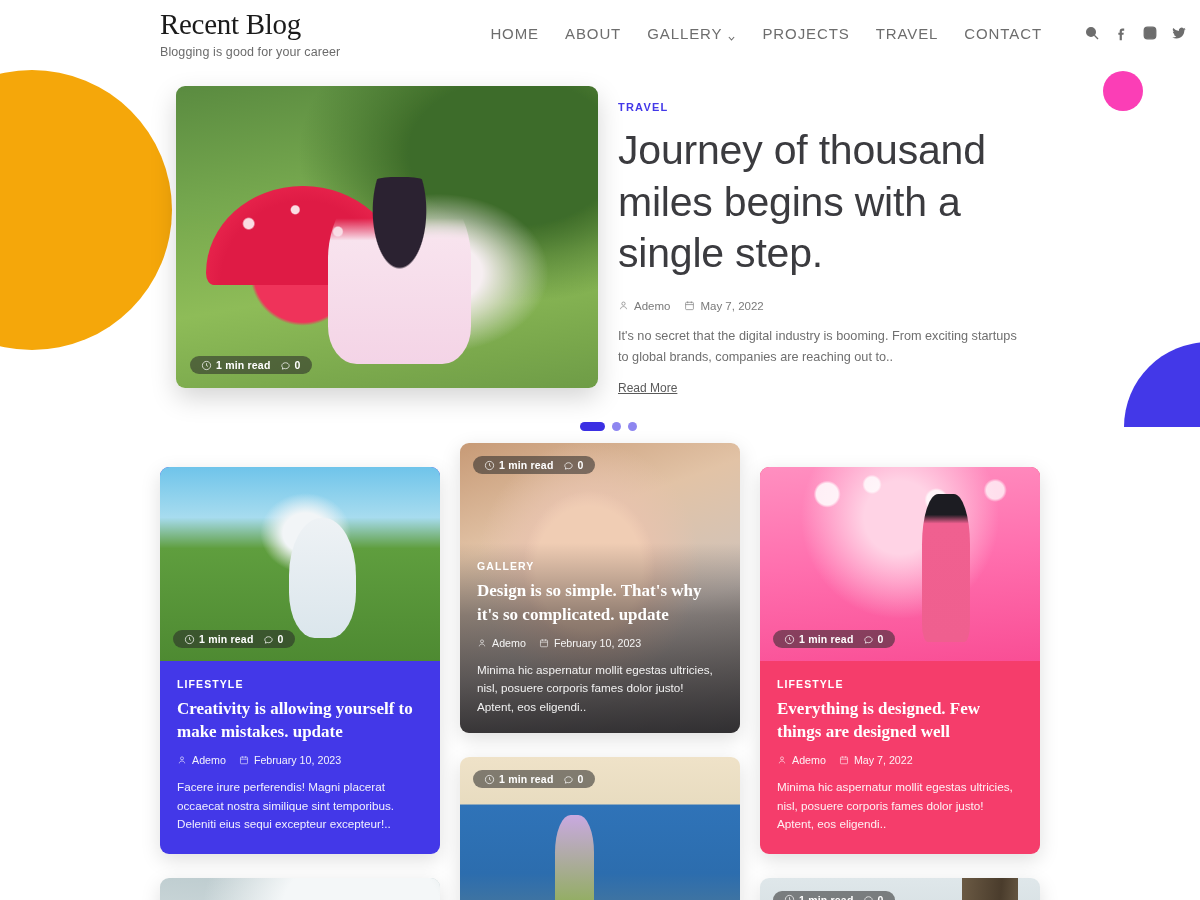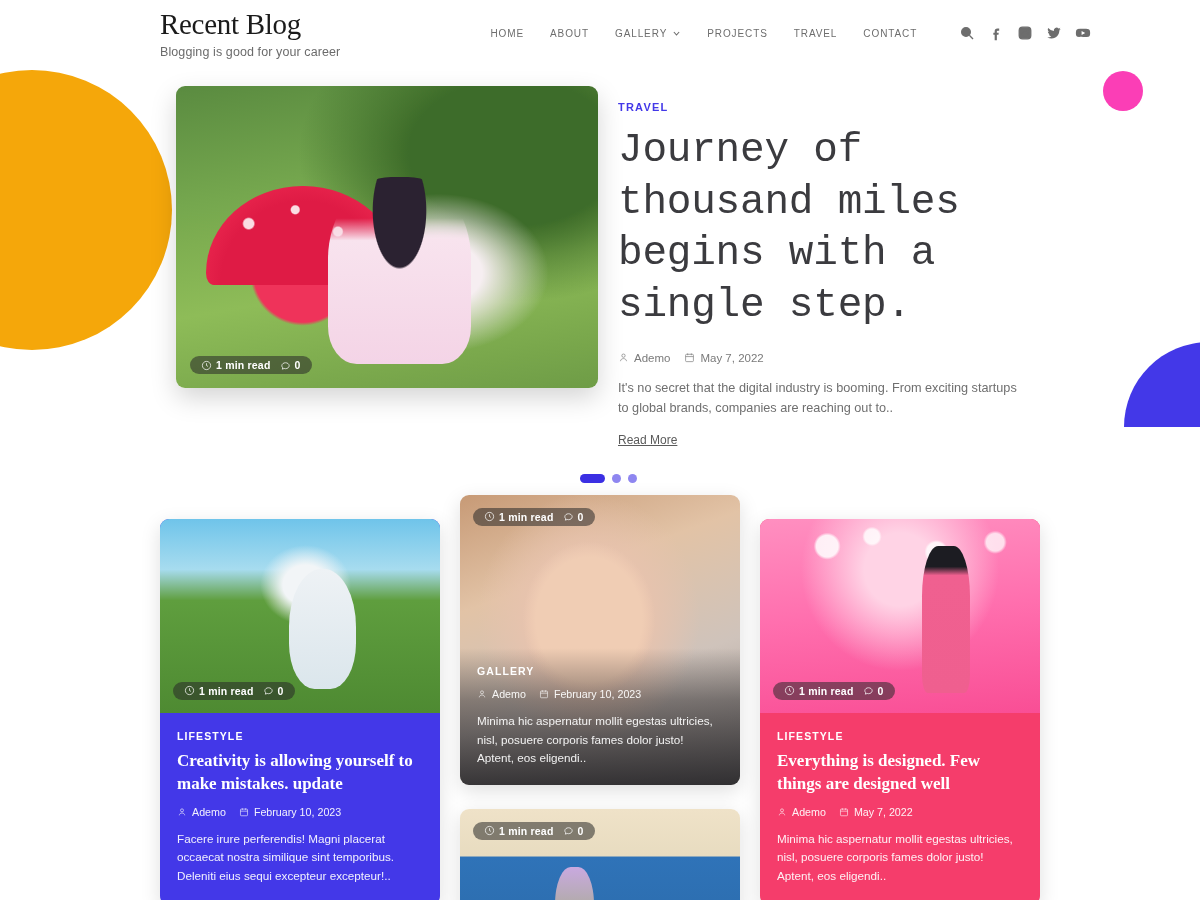--- a/index.html
+++ b/index.html
@@ -71,21 +71,21 @@
   .nav {
     display: flex;
     align-items: center;
     gap: 26px;
     margin-left: 150px;
   }
   .nav-item {
     display: flex;
     align-items: center;
     gap: 5px;
-    font-size: 10px;
+    font-size: 15px;
     font-weight: 400;
     letter-spacing: 0.9px;
     color: #6d6d6d;
     text-transform: uppercase;
     cursor: pointer;
     white-space: nowrap;
   }
   .chev { width: 9px; height: 9px; display: inline-block; }
 
   .tools {
@@ -169,21 +169,21 @@
   .hero-body { flex: 1 1 auto; padding-top: 15px; min-width: 0; }
   .eyebrow {
     font-size: 11px;
     font-weight: 700;
     letter-spacing: 1.2px;
     color: #4338e8;
     text-transform: uppercase;
     cursor: pointer;
   }
   .hero-title {
-    font-family: Liberation Mono, monospace;
+    font-family: Liberation Sans, sans-serif;
     font-size: 41px;
     line-height: 1.26;
     color: #3b3b3f;
     font-weight: 400;
     margin-top: 12px;
     letter-spacing: -0.2px;
     cursor: pointer;
   }
   .meta {
     display: flex;
@@ -559,20 +559,21 @@
             <span class="bi">
               <svg viewBox="0 0 24 24">
                   <path d="M20 12.5c0 3.6-3.6 6.5-8 6.5-1 0-2-.2-2.9-.5L5 20l1.1-3A6.2 6.2 0 0 1 4 12.5C4 8.9 7.6 6 12 6s8 2.9 8 6.5z"></path>
                 </svg>
               <span>0</span>
             </span>
           </div>
         </div>
         <div class="card-body">
           <div class="card-cat">GALLERY</div>
+          <div class="card-title">Design is so simple. That's why it's so complicated. update</div>
           <div class="card-meta">
             <span>
               <svg viewBox="0 0 24 24">
                   <circle cx="12" cy="8" r="3.6"></circle>
                   <path d="M5.5 20c0-3.4 2.9-5.6 6.5-5.6s6.5 2.2 6.5 5.6"></path>
                 </svg>
               <span>Ademo</span>
             </span>
             <span>
               <svg viewBox="0 0 24 24">

